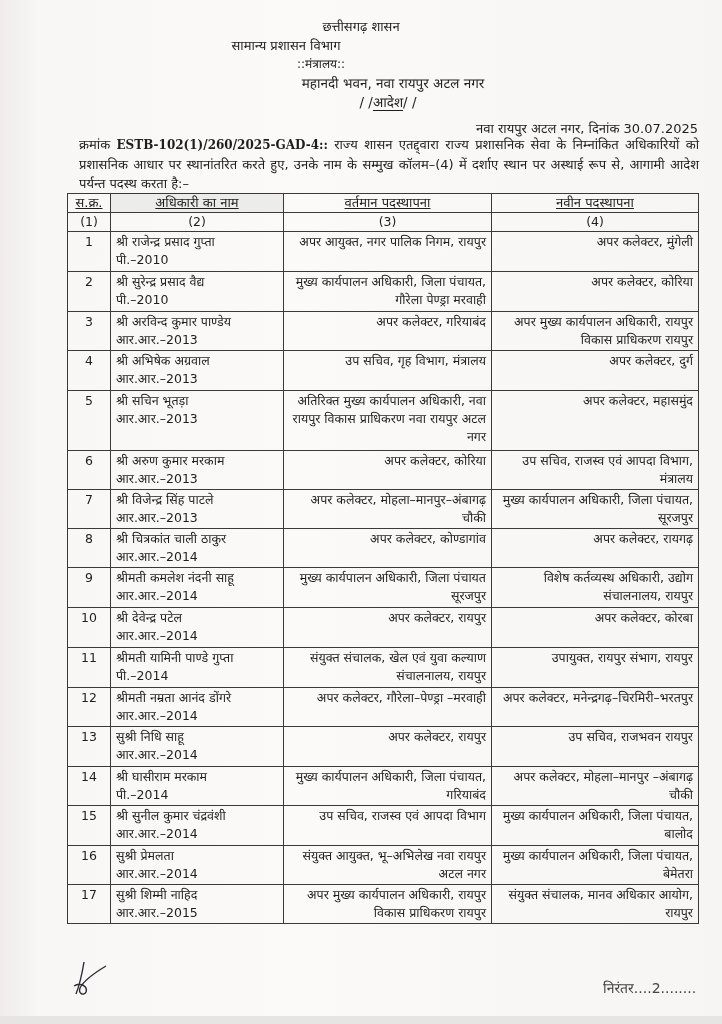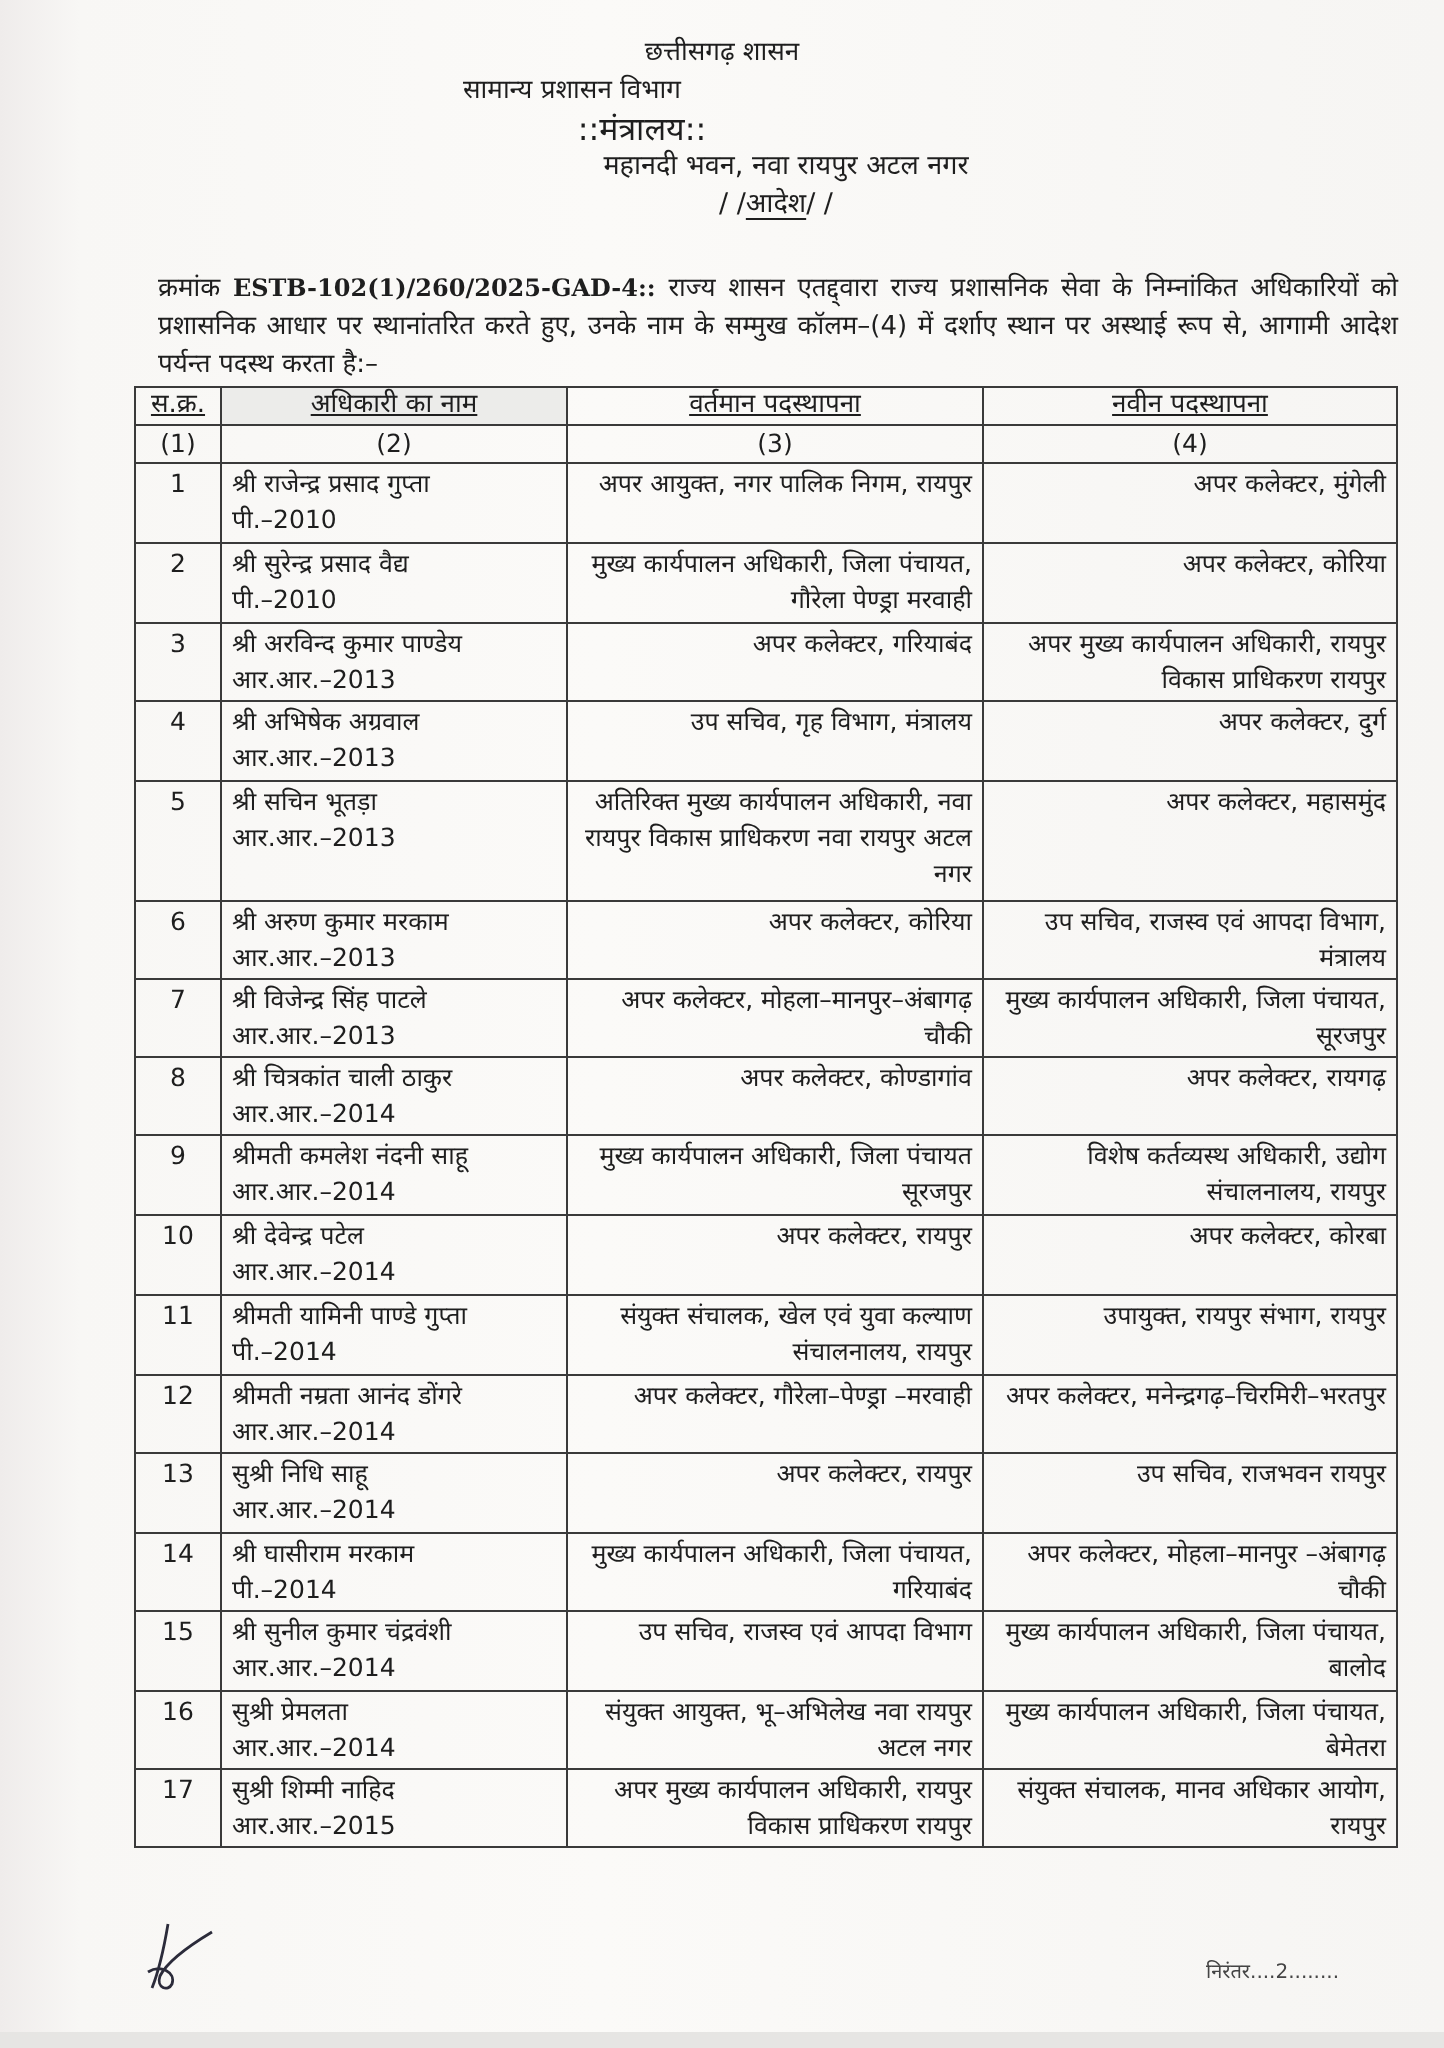--- a/index.html
+++ b/index.html
@@ -9,21 +9,21 @@
     font-family:"DejaVu Sans", sans-serif;
     color:#1e1e1e;
   }
   .page {
     position:absolute; left:0; top:0; width:722px; height:1024px;
     background: linear-gradient(90deg, #efeceb 0px, #f8f7f5 40px, #fbfaf8 300px, #f6f5f3 722px);
   }
   .hdr { position:absolute; left:0; width:722px; text-align:center; font-size:13px; line-height:19px; }
   .hdr .l1 { position:absolute; top:17px; left:0; width:722px; text-align:center; }
   .hdr .l2 { position:absolute; top:36px; left:0; width:572px; text-align:center; }
-  .hdr .l3 { position:absolute; top:55px; left:0; width:642px; text-align:center; font-size:16px; }
+  .hdr .l3 { position:absolute; top:55px; left:0; width:642px; text-align:center; font-size:12px; }
   .hdr .l4 { position:absolute; top:74px; left:0; width:722px; font-size:13.5px;margin-left:32px; }
   .hdr .l5 { position:absolute; top:93px; left:0; width:722px; text-align:center; font-size:13.5px;margin-left:27px; }
   .hdr .l5 u { text-underline-offset:3px; }
   .dateline { position:absolute; top:119px; right:24px; font-size:13px; }
   .intro {
     position:absolute; left:79px; top:135px; width:620px;
     font-size:13px; line-height:19px; text-align:justify;
   }
   .intro b { font-family:"DejaVu Serif", serif; font-size:12px; }
   table.orders {
@@ -34,38 +34,39 @@
   table.orders td, table.orders th {
     border:1px solid #3a3a3a; vertical-align:top; padding:1px 5px; font-weight:normal;
   }
   table.orders th { text-align:center; padding:0 4px; }
   table.orders tr.hrow th { height:16px; font-size:13px;text-decoration:underline; }
   table.orders tr.num th { height:16px; font-size:12.5px; }
   table.orders th.hshade { background:#ececea; }
   td.sn { text-align:center; }
   td.cur, td.new { text-align:right; }
   .sig { position:absolute; left:70px; top:956px; width:40px; height:42px; }
-  .cont { position:absolute; left:603px; top:978px; font-size:10px; color:#444; }
+  .cont { position:absolute; left:603px; top:978px; font-size:14px; color:#444; }
   .bottombar { position:absolute; left:0; top:1016px; width:722px; height:8px; background:#e6e5e3; }
 </style>
 </head>
 <body>
 
 <div class="page">
 
   <div class="hdr">
     <div class="l1">छत्तीसगढ़ शासन</div>
     <div class="l2">सामान्य प्रशासन विभाग</div>
     <div class="l3">::मंत्रालय::</div>
     <div class="l4">महानदी भवन, नवा रायपुर अटल नगर</div>
     <div class="l5">
       <span>/ /</span><u>आदेश</u><span>/ /</span>
     </div>
   </div>
 
+  <div class="dateline">नवा रायपुर अटल नगर, दिनांक 30.07.2025</div>
 
   <div class="intro">
     <span>क्रमांक</span>
     <b>ESTB-102(1)/260/2025-GAD-4::</b>
     <span>राज्य शासन एतद्द्वारा राज्य प्रशासनिक सेवा के निम्नांकित अधिकारियों को प्रशासनिक आधार पर स्थानांतरित करते हुए, उनके नाम के सम्मुख कॉलम–(4) में दर्शाए स्थान पर अस्थाई रूप से, आगामी आदेश पर्यन्त पदस्थ करता है:–</span>
   </div>
 
   <table class="orders">
     <colgroup>
       <col style="width:43px">

